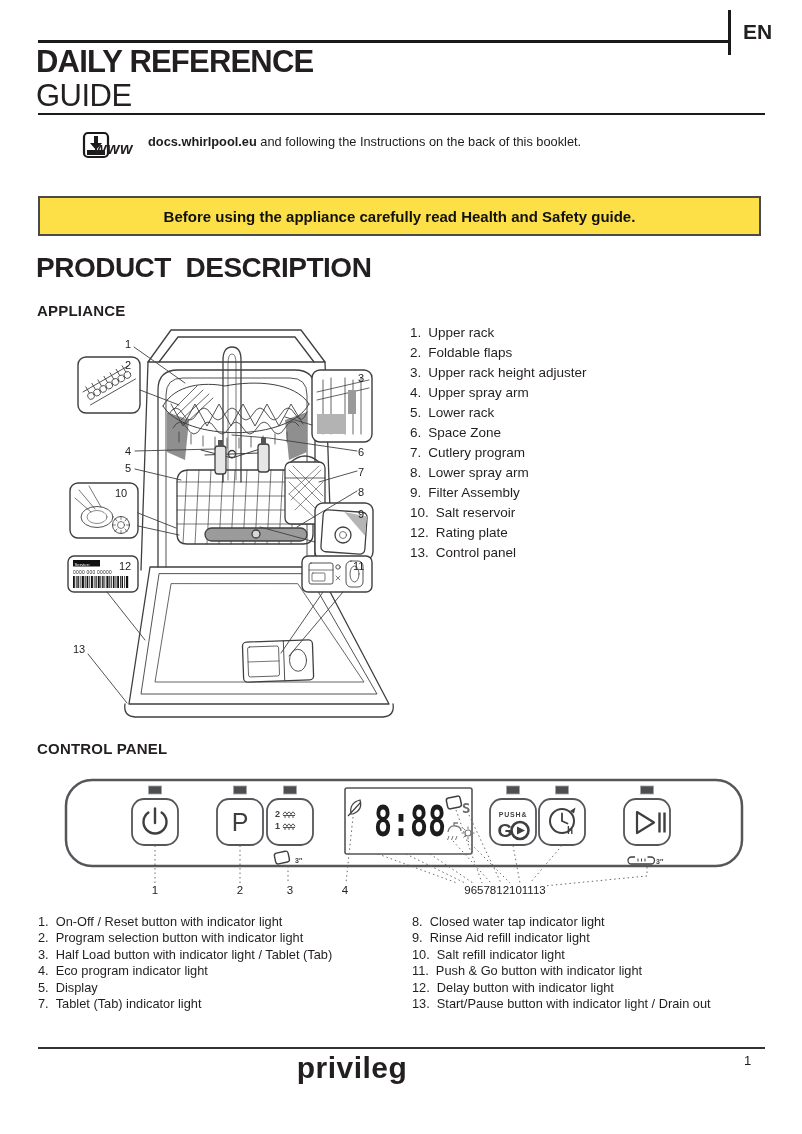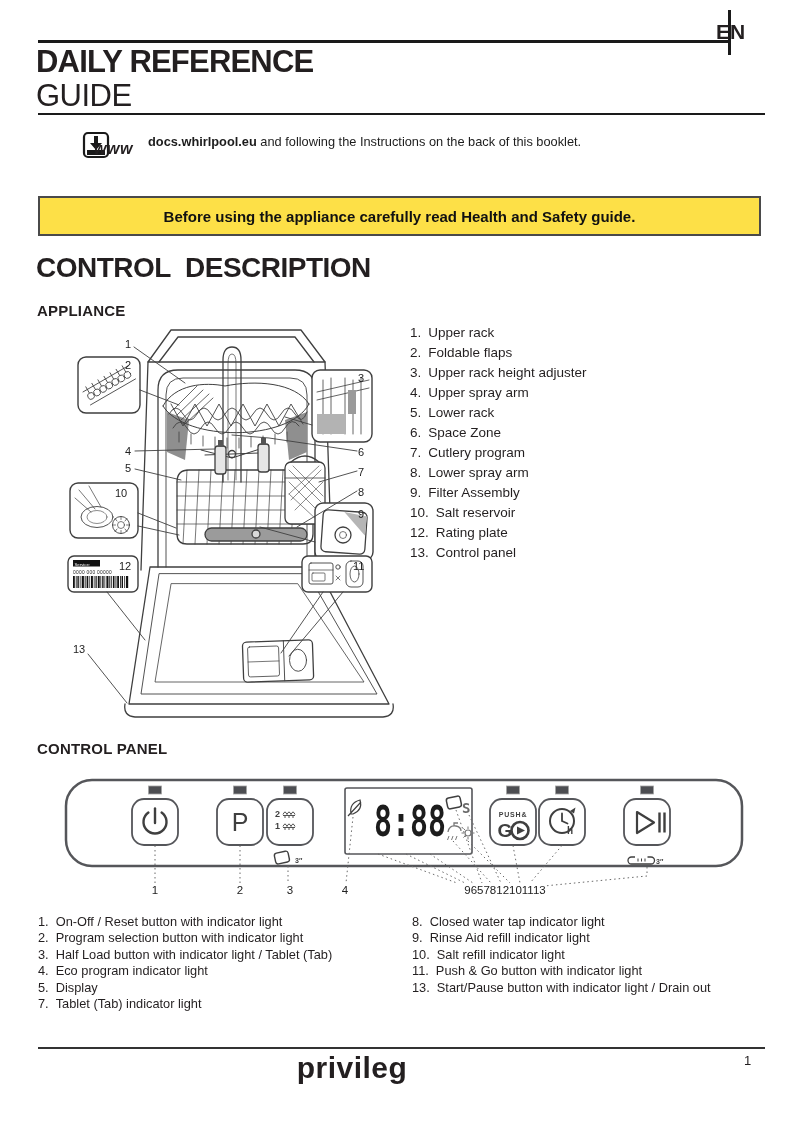--- a/index.html
+++ b/index.html
@@ -26,40 +26,40 @@
   svg text{font-family:"Liberation Sans",sans-serif;}
   .seg{font-family:"DejaVu Sans Mono",monospace;font-weight:bold;}
 </style>
 </head>
 <body>
 
 <div class="page">
 
   <div class="abs rule" style="left:38px;top:40px;width:690px;height:2.5px;"></div>
   <div class="abs rule" style="left:728px;top:10px;width:2.5px;height:45px;"></div>
-  <div class="abs lang" style="left:716px;top:20px;">EN</div>
+  <div class="abs lang" style="left:743px;top:20px;">EN</div>
   <div class="abs title1" style="left:36px;top:45px;">DAILY REFERENCE</div>
   <div class="abs title2" style="left:36px;top:79px;">GUIDE</div>
   <div class="abs rule" style="left:38px;top:113px;width:727px;height:2px;"></div>
 
   <svg class="abs" style="left:82px;top:131px;" width="32" height="32" viewBox="0 0 32 32">
     <rect x="2" y="2" width="24" height="24" rx="4" fill="none" stroke="#1a1a1a" stroke-width="2.2"></rect>
     <rect x="5" y="19" width="18" height="5" fill="#1a1a1a"></rect>
     <path d="M14,5 v7 h4 l-6,7 -6,-7 h4 v-7 z" fill="#1a1a1a" transform="translate(2,0)"></path>
   </svg>
   <div class="abs www" style="left:94px;top:140px;">www</div>
   <div class="abs dl-text" style="left:148px;top:133px;width:610px;">
     <div><b>docs.whirlpool.eu</b><span> and following the Instructions on the back of this booklet.</span></div>
   </div>
 
   <div class="abs banner" style="left:38px;top:196px;">
     <span>Before using the appliance carefully read Health and Safety guide.</span>
   </div>
 
-  <div class="abs h1" style="left:36px;top:252px;">CONTROL  DESCRIPTION</div>
+  <div class="abs h1" style="left:36px;top:252px;">PRODUCT  DESCRIPTION</div>
   <div class="abs h2" style="left:37px;top:302px;">APPLIANCE</div>
 
   <div class="abs parts" style="left:410px;top:323px;">
 
       <div class="row"><span class="num">1.</span><span>Upper rack</span></div>
 
       <div class="row"><span class="num">2.</span><span>Foldable flaps</span></div>
 
       <div class="row"><span class="num">3.</span><span>Upper rack height adjuster</span></div>
 
@@ -374,20 +374,21 @@
   <div class="abs legend" style="left:412px;top:914px;width:380px;">
 
       <div><span class="num">8.</span><span>Closed water tap indicator light</span></div>
 
       <div><span class="num">9.</span><span>Rinse Aid refill indicator light</span></div>
 
       <div><span class="num">10.</span><span>Salt refill indicator light</span></div>
 
       <div><span class="num">11.</span><span>Push &amp; Go button with indicator light</span></div>
 
+      <div><span class="num">12.</span><span>Delay button with indicator light</span></div>
 
       <div><span class="num">13.</span><span>Start/Pause button with indicator light / Drain out</span></div>
     </div>
 
   <div class="abs rule" style="left:38px;top:1047px;width:727px;height:1.5px;background:#333;"></div>
   <div class="abs logo" style="left:0;width:704px;top:1051px;text-align:center;">privileg</div>
   <div class="abs pageno" style="left:744px;top:1053px;">1</div>
 
 </div>
 

